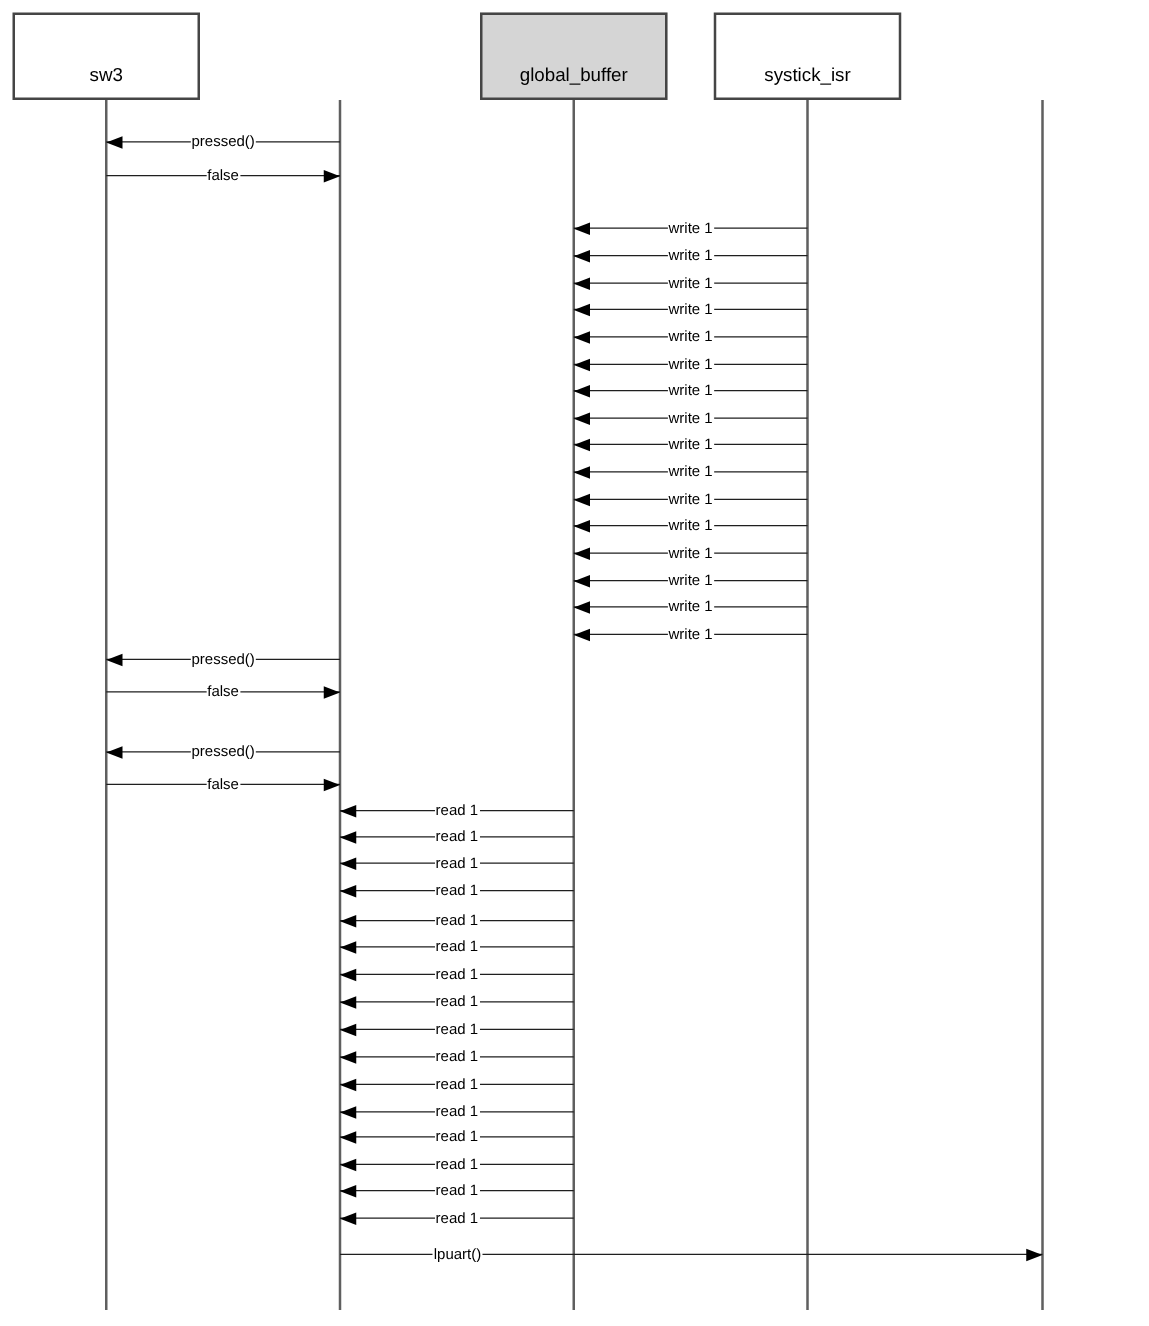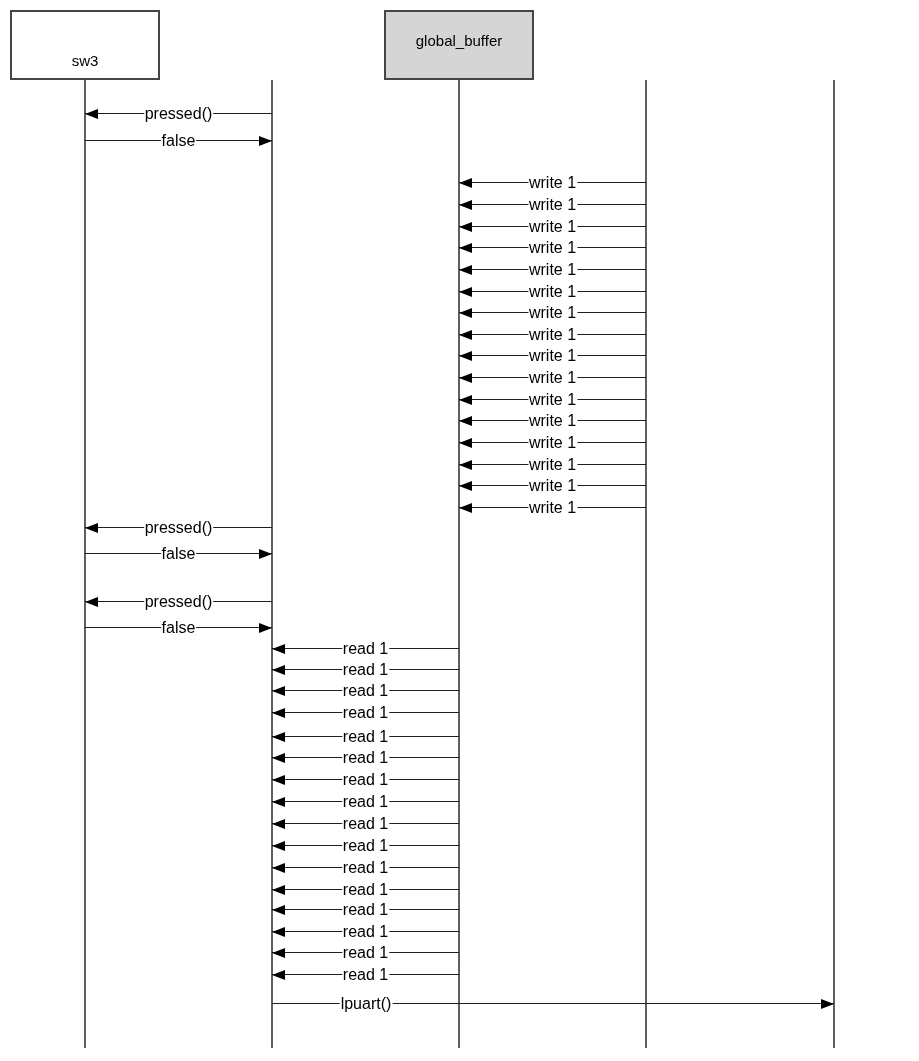--- a/index.html
+++ b/index.html
@@ -40,42 +40,45 @@
     top: -4.5px;
     border-top: 5px solid transparent;
     border-bottom: 5px solid transparent;
   }
   .ahead.left  { left: 0;  border-right: 13px solid var(--arrow, #000); }
   .ahead.right { right: 0; border-left: 13px solid var(--arrow, #000); }
   .mlabel {
     position: absolute;
     top: 0.5px;
     transform: translate(-50%, -50%);
-    font-size: 16px;
+    font-size: 12px;
     line-height: 1.15;
     color: var(--text, #000);
     background: var(--bg, #fff);
     padding: 0 1px;
     white-space: nowrap;
   }
 </style>
 </head>
 <body>
 
 <div id="diagram" style="width: 919px; height: 1061px; background: rgb(255, 255, 255); --box-border: #454545; --text: #000000; --line: #1f1f1f; --arrow: #000000; --lifeline: #5f5f5f; --bg: #ffffff;">
     <div class="lifeline" style="left: 84.25px; top: 80px; height: 968px;"></div>
     <div class="pbox" style="left: 10px; top: 10px; width: 150px; height: 70px; background: rgb(255, 255, 255);">
       <div class="plabel">sw3</div>
     </div>
     <div class="lifeline" style="left: 271.25px; top: 80px; height: 968px;"></div>
     <div class="lifeline" style="left: 458.25px; top: 80px; height: 968px;"></div>
-    <div class="pbox" style="left: 384px; top: 10px; width: 150px; height: 70px; background: rgb(213, 213, 213); align-items: center;">
+    <div class="pbox" style="left: 384px; top: 10px; width: 150px; height: 70px; background: rgb(213, 213, 213);">
       <div class="plabel">global_buffer</div>
     </div>
     <div class="lifeline" style="left: 645.25px; top: 80px; height: 968px;"></div>
+    <div class="pbox" style="left: 571px; top: 10px; width: 150px; height: 70px; background: rgb(255, 255, 255);">
+      <div class="plabel">systick_isr</div>
+    </div>
     <div class="lifeline" style="left: 833.25px; top: 80px; height: 968px;"></div>
     <div class="msg" style="left: 85px; top: 113px; width: 187px;">
       <div class="mline"></div>
       <div class="ahead left"></div>
       <div class="mlabel" style="left: 93.5px;">pressed()</div>
     </div>
     <div class="msg" style="left: 85px; top: 140px; width: 187px;">
       <div class="mline"></div>
       <div class="ahead right"></div>
       <div class="mlabel" style="left: 93.5px;">false</div>

